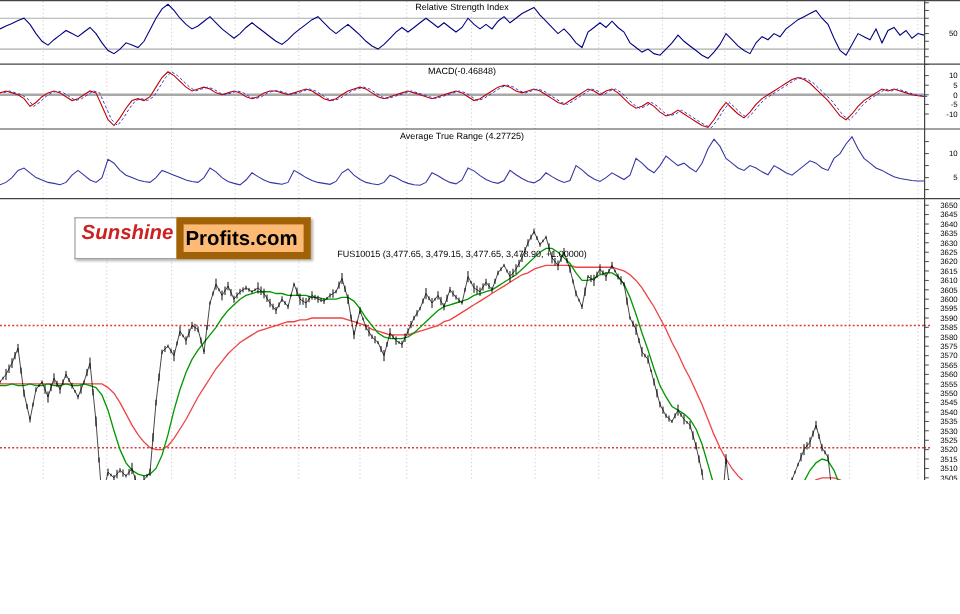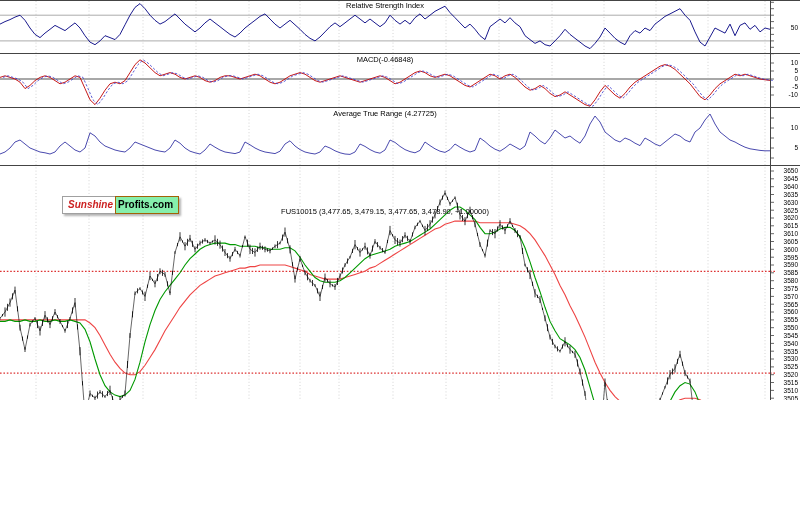--- a/index.html
+++ b/index.html
@@ -5,25 +5,25 @@
   html,body{margin:0;padding:0;background:#fff;}
   .screen{position:relative;width:800px;height:400px;background:#fff;overflow:hidden;
           font-family:"Liberation Sans",sans-serif;}
   #chart-svg{position:absolute;left:0;top:0;}
   .ptitle{position:absolute;left:0;width:770px;text-align:center;font-size:7.5px;
           color:#000;line-height:8px;pointer-events:none;}
   #t-rsi{top:2px;}
   #t-macd{top:56px;}
   #t-atr{top:110px;}
   #t-price{top:168px;margin-top:40px;}
-  .logo{position:absolute;left:62px;top:196px;display:flex;font-size:10px;font-weight:bold;
+  .logo{position:absolute;left:62px;top:181px;display:flex;font-size:17px;font-weight:bold;
         line-height:1;box-shadow:1.5px 1.5px 2px rgba(0,0,0,.3);}
   .logo .red{color:#cc2222;font-style:italic;background:#fff;border:1px solid #a0a0a0;
              border-right:none;padding:3px 2px 3px 5px;}
-  .logo .blk{color:#000;background:#86efac;border:1px solid #a16207;padding:3px 5px 3px 2px;}
+  .logo .blk{color:#000;background:#fdba74;border:6px solid #a16207;padding:3px 5px 3px 2px;}
 </style>
 </head>
 <body>
 
 <div class="screen">
   <svg id="chart-svg" width="800" height="512">
       <defs>
         <clipPath id="clip-rsi">
           <rect x="0" y="1" width="770" height="52"></rect>
         </clipPath>

